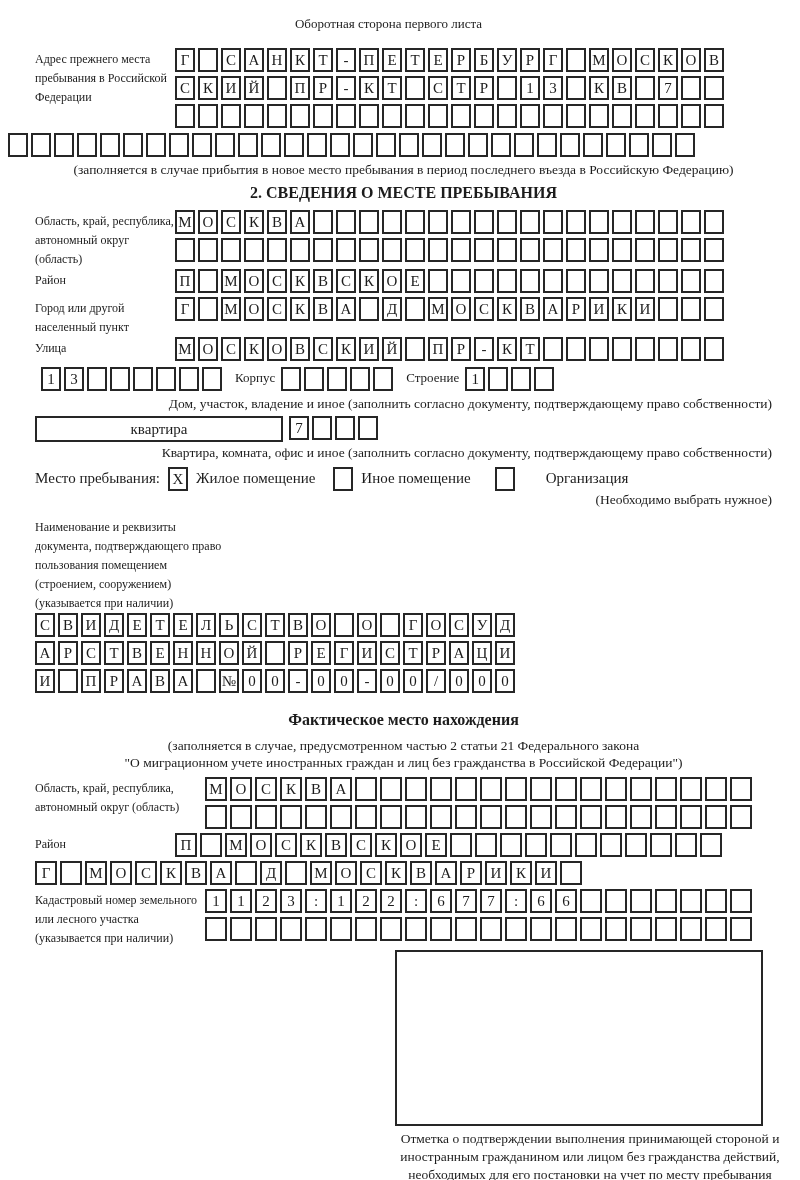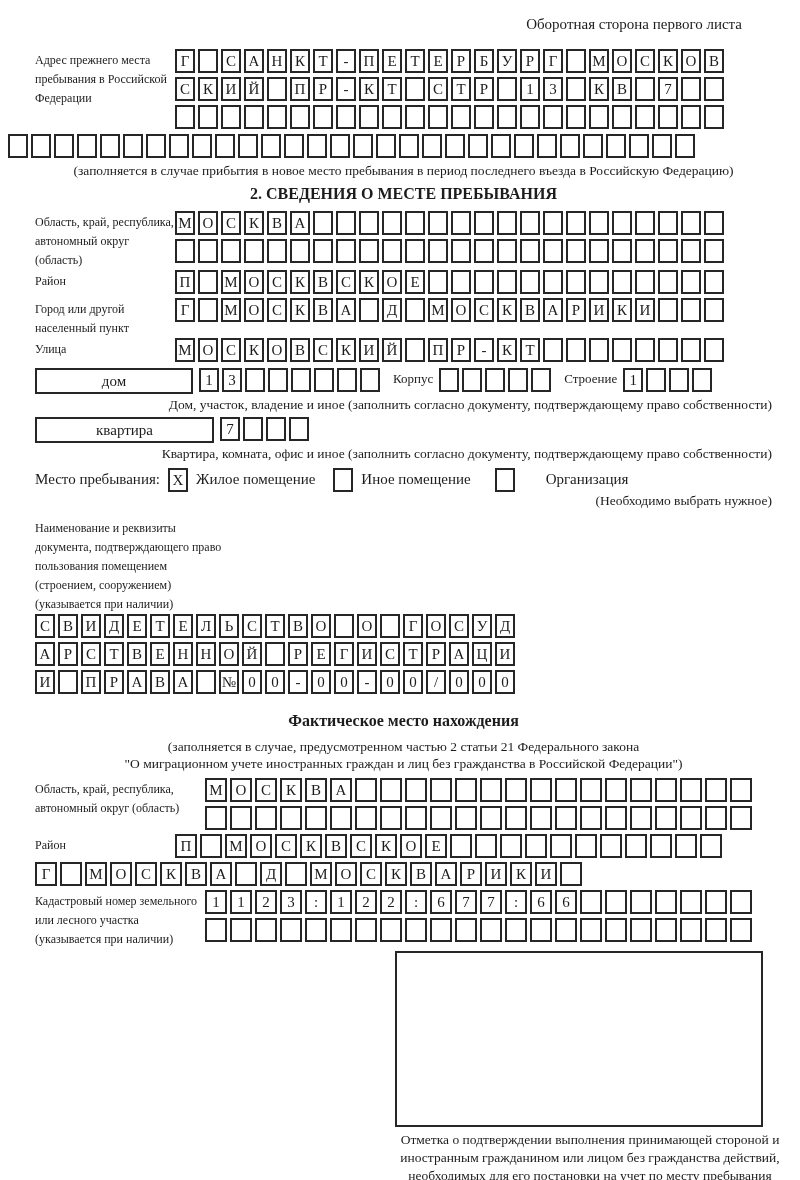--- a/index.html
+++ b/index.html
@@ -3,21 +3,21 @@
 <meta charset="utf-8">
 <style>
   * { margin:0; padding:0; box-sizing:border-box; }
   html,body { background:#fff; }
   .page {
     position:relative; width:800px; height:1180px; margin:0 auto;
     background:#fff; color:#1c1c1c; overflow:hidden;
     font-family:"Liberation Serif","DejaVu Serif",serif;
     padding:10px 28px 8px 35px; font-size:15px;
   }
-  .hdr { text-align:right; font-size:15px; padding-right:30px; margin-top:6px; margin-bottom:16px; }
+  .hdr { text-align:center; font-size:13px; padding-right:30px; margin-top:6px; margin-bottom:16px; }
   .frow { display:flex; align-items:flex-start; }
   .lbl { flex:none; font-size:12px; line-height:19px; padding-top:2px; }
   .lbl.w140 { width:140px; }
   .lbl.w170 { width:170px; }
   .lbl.w195 { width:195px; }
   .cells { display:flex; flex:none; margin-bottom:4px; }
   .cellcol { display:flex; flex-direction:column; }
   .cell {
     flex:none; display:inline-flex; align-items:center; justify-content:center;
     width:20px; height:24px; border:2px solid #262626; margin-right:3px;
@@ -313,21 +313,20 @@
         <span class="cell"></span>
         <span class="cell"></span>
         <span class="cell"></span>
         <span class="cell"></span>
         <span class="cell"></span>
         <span class="cell"></span>
       </div>
   </div>
 
   <div class="frow mt2">
-    <div class="widebox" style="width:158px;">дом</div>
     <div class="gap6"></div>
     <div class="cells">
         <span class="cell">1</span>
         <span class="cell">3</span>
         <span class="cell"></span>
         <span class="cell"></span>
         <span class="cell"></span>
         <span class="cell"></span>
         <span class="cell"></span>
         <span class="cell"></span>
@@ -344,21 +343,21 @@
     <div class="cells">
         <span class="cell">1</span>
         <span class="cell"></span>
         <span class="cell"></span>
         <span class="cell"></span>
       </div>
   </div>
   <div class="note">Дом, участок, владение и иное (заполнить согласно документу, подтверждающему право собственности)</div>
 
   <div class="frow mt4">
-    <div class="widebox" style="width:179px;">квартира</div>
+    <div class="widebox" style="width:248px;">квартира</div>
     <div class="gap6"></div>
     <div class="cells">
         <span class="cell">7</span>
         <span class="cell"></span>
         <span class="cell"></span>
         <span class="cell"></span>
       </div>
   </div>
   <div class="note">Квартира, комната, офис и иное (заполнить согласно документу, подтверждающему право собственности)</div>
 

